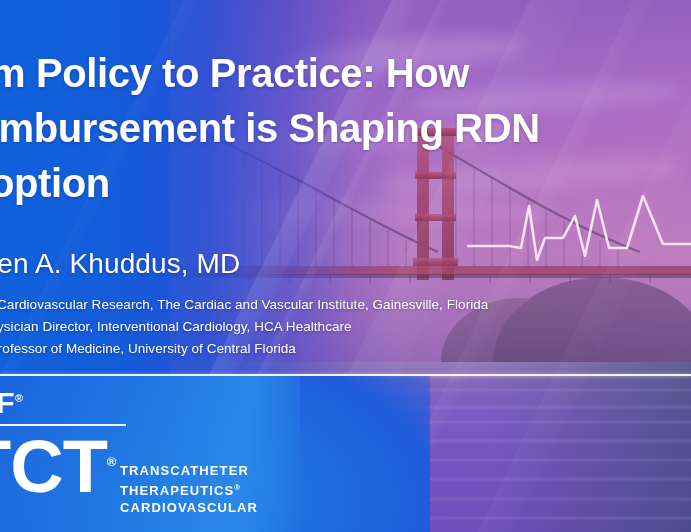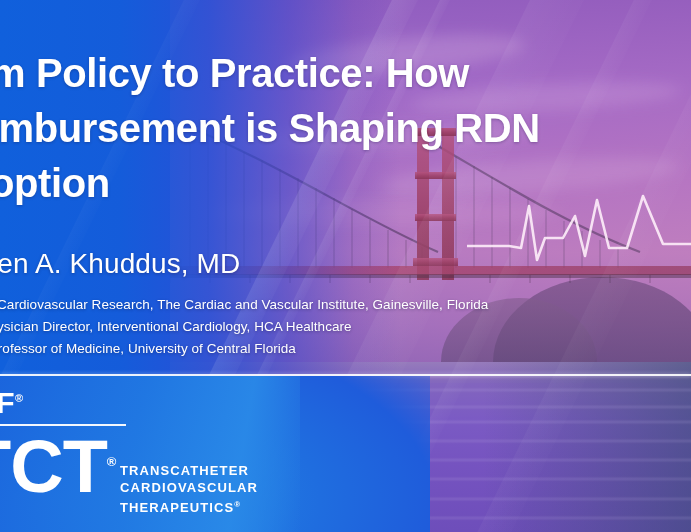--- a/index.html
+++ b/index.html
@@ -410,18 +410,18 @@
     <div class="footer-bg2"></div>
 
     <div class="crf"><span>RF</span><span class="reg">®</span></div>
 
     <div class="crf-rule"></div>
 
     <div class="tct"><span>TCT</span><span class="reg">®</span></div>
 
     <div class="tct-sub">
       <div>TRANSCATHETER</div>
+      <div><span>THERAPEUTICS</span><span class="reg">®</span></div>
       <div>CARDIOVASCULAR</div>
-      <div><span>THERAPEUTICS</span><span class="reg">®</span></div>
     </div>
   </div>
 
 </div>
 
 </body></html>

